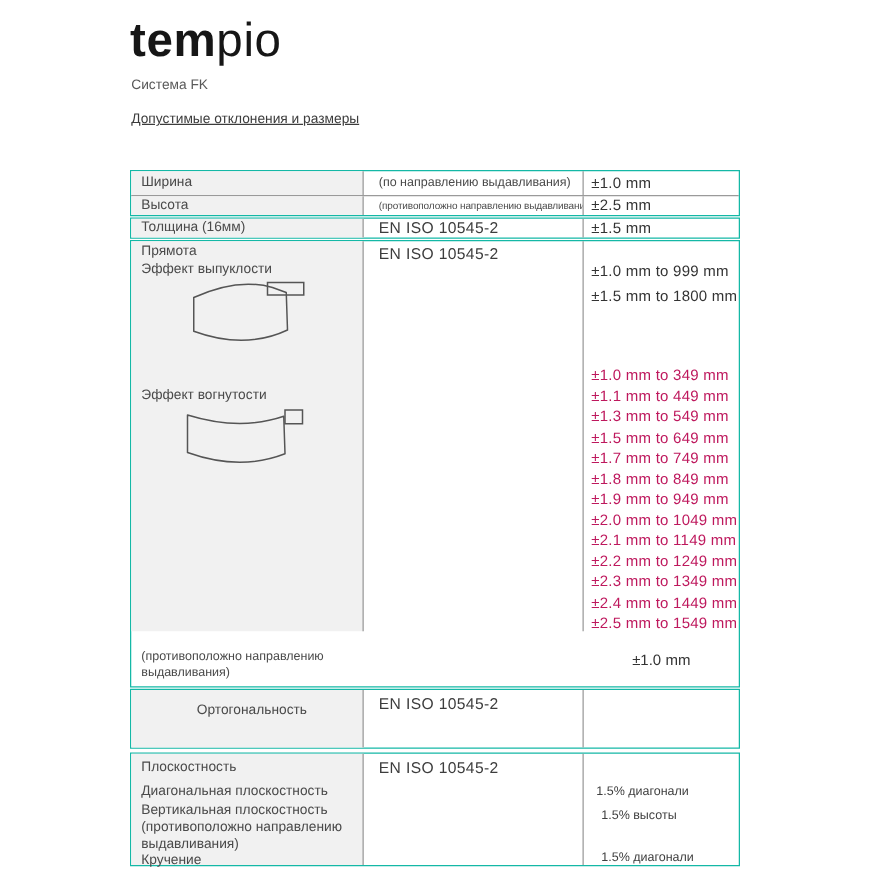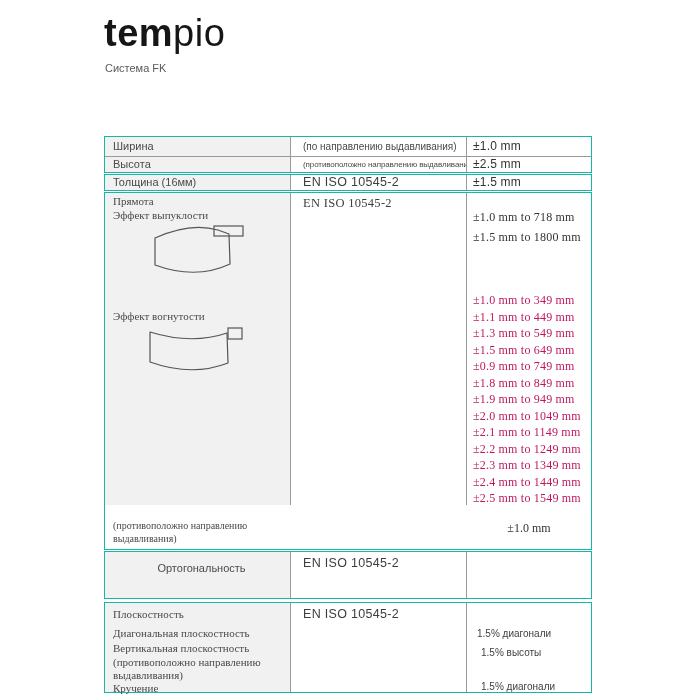--- a/index.html
+++ b/index.html
@@ -27,21 +27,21 @@
   .val { font-size:12px; font-weight:500; color:#333; letter-spacing:0.2px; }
   .std { font-size:12.5px; color:#3d3d3d; letter-spacing:0.3px; }
   .small-par { font-size:10px; color:#4a4a4a; }
   .tiny-par { font-size:8px; color:#4a4a4a; letter-spacing:-0.1px; white-space:nowrap; overflow:hidden; }
 
   .h19 { height:19px; line-height:19px; }
   .h15 { height:15px; line-height:15px; }
 
   
   .bigrow { display:grid; grid-template-columns:186px 176px 124px; height:356px; }
-  .bigrow .cell { position:relative; height:312px;font-family:Liberation Serif, serif; }
+  .bigrow .cell { position:relative; height:312px; }
   .abs { position:absolute; }
   .tol-list { position:absolute; top:99px; left:6px; line-height:16.5px; }
   .tol-list div { font-size:12px; font-weight:500; color:#be185d; letter-spacing:0.2px; }
   .conv-vals { position:absolute; top:15px; left:6px; line-height:19.5px; }
   .conv-vals div { font-size:12px; font-weight:500; color:#333; letter-spacing:0.2px; }
   .opp-lbl { width:152px; font-size:10px; line-height:13px; color:#4a4a4a; }
   .opp-val { width:100%; text-align:center; font-size:12px; font-weight:500; color:#333; }
 
   
   .orow { display:grid; grid-template-columns:186px 176px 124px; height:46px; }
@@ -54,20 +54,21 @@
 
   svg.shape { display:block; }
 </style>
 </head>
 <body>
 
 <div class="page">
 
   <div class="logo"><span class="b">tem</span><span class="l">pio</span></div>
   <div class="sysname">Система FK</div>
+  <div class="doclink">Допустимые отклонения и размеры</div>
 
   <div class="tablewrap">
 
     <div class="blk">
       <div class="row">
         <div class="c1 lbl h19">Ширина</div>
         <div class="c2 small-par h19">(по направлению выдавливания)</div>
         <div class="c3 val h19">±1.0 mm</div>
       </div>
       <div class="row rdiv">
@@ -105,29 +106,29 @@
 
           <div class="abs opp-lbl" style="top:326px; left:8px;">(противоположно направлению выдавливания)</div>
         </div>
 
         <div class="cell c2" style="padding-left:0;">
           <div class="abs std" style="top:3px; left:12px;">EN ISO 10545-2</div>
         </div>
 
         <div class="cell c3" style="padding-left:0;">
           <div class="conv-vals">
-            <div>±1.0 mm to 718 mm</div>
+            <div>±1.0 mm to 999 mm</div>
             <div>±1.5 mm to 1800 mm</div>
           </div>
           <div class="tol-list">
             <div>±1.0 mm to 349 mm</div>
             <div>±1.1 mm to 449 mm</div>
             <div>±1.3 mm to 549 mm</div>
             <div>±1.5 mm to 649 mm</div>
-            <div>±0.9 mm to 749 mm</div>
+            <div>±1.7 mm to 749 mm</div>
             <div>±1.8 mm to 849 mm</div>
             <div>±1.9 mm to 949 mm</div>
             <div>±2.0 mm to 1049 mm</div>
             <div>±2.1 mm to 1149 mm</div>
             <div>±2.2 mm to 1249 mm</div>
             <div>±2.3 mm to 1349 mm</div>
             <div>±2.4 mm to 1449 mm</div>
             <div>±2.5 mm to 1549 mm</div>
           </div>
           <div class="abs opp-val" style="top:328px;">±1.0 mm</div>
@@ -138,21 +139,21 @@
     <div class="blk gap3">
       <div class="orow">
         <div class="c1 lbl" style="padding-top:10px;text-align:center;">Ортогональность</div>
         <div class="c2 std" style="padding-top:4px;">EN ISO 10545-2</div>
         <div class="c3"></div>
       </div>
     </div>
 
     <div class="blk">
       <div class="frow">
-        <div class="cell c1" style="padding-left:0;font-family:Liberation Serif, serif;">
+        <div class="cell c1" style="padding-left:0;">
           <div class="abs lbl" style="top:5px; left:8px;">Плоскостность</div>
           <div class="abs lbl" style="top:24px; left:8px;">Диагональная плоскостность</div>
           <div class="abs multiline" style="top:39px; left:8px;">Вертикальная плоскостность (противоположно направлению выдавливания)</div>
           <div class="abs lbl" style="top:79px; left:8px;">Кручение</div>
         </div>
         <div class="cell c2" style="padding-left:0;">
           <div class="abs std" style="top:4px; left:12px;">EN ISO 10545-2</div>
         </div>
         <div class="cell c3" style="padding-left:0;">
           <div class="abs fval" style="top:25px; left:10px;">1.5% диагонали</div>

